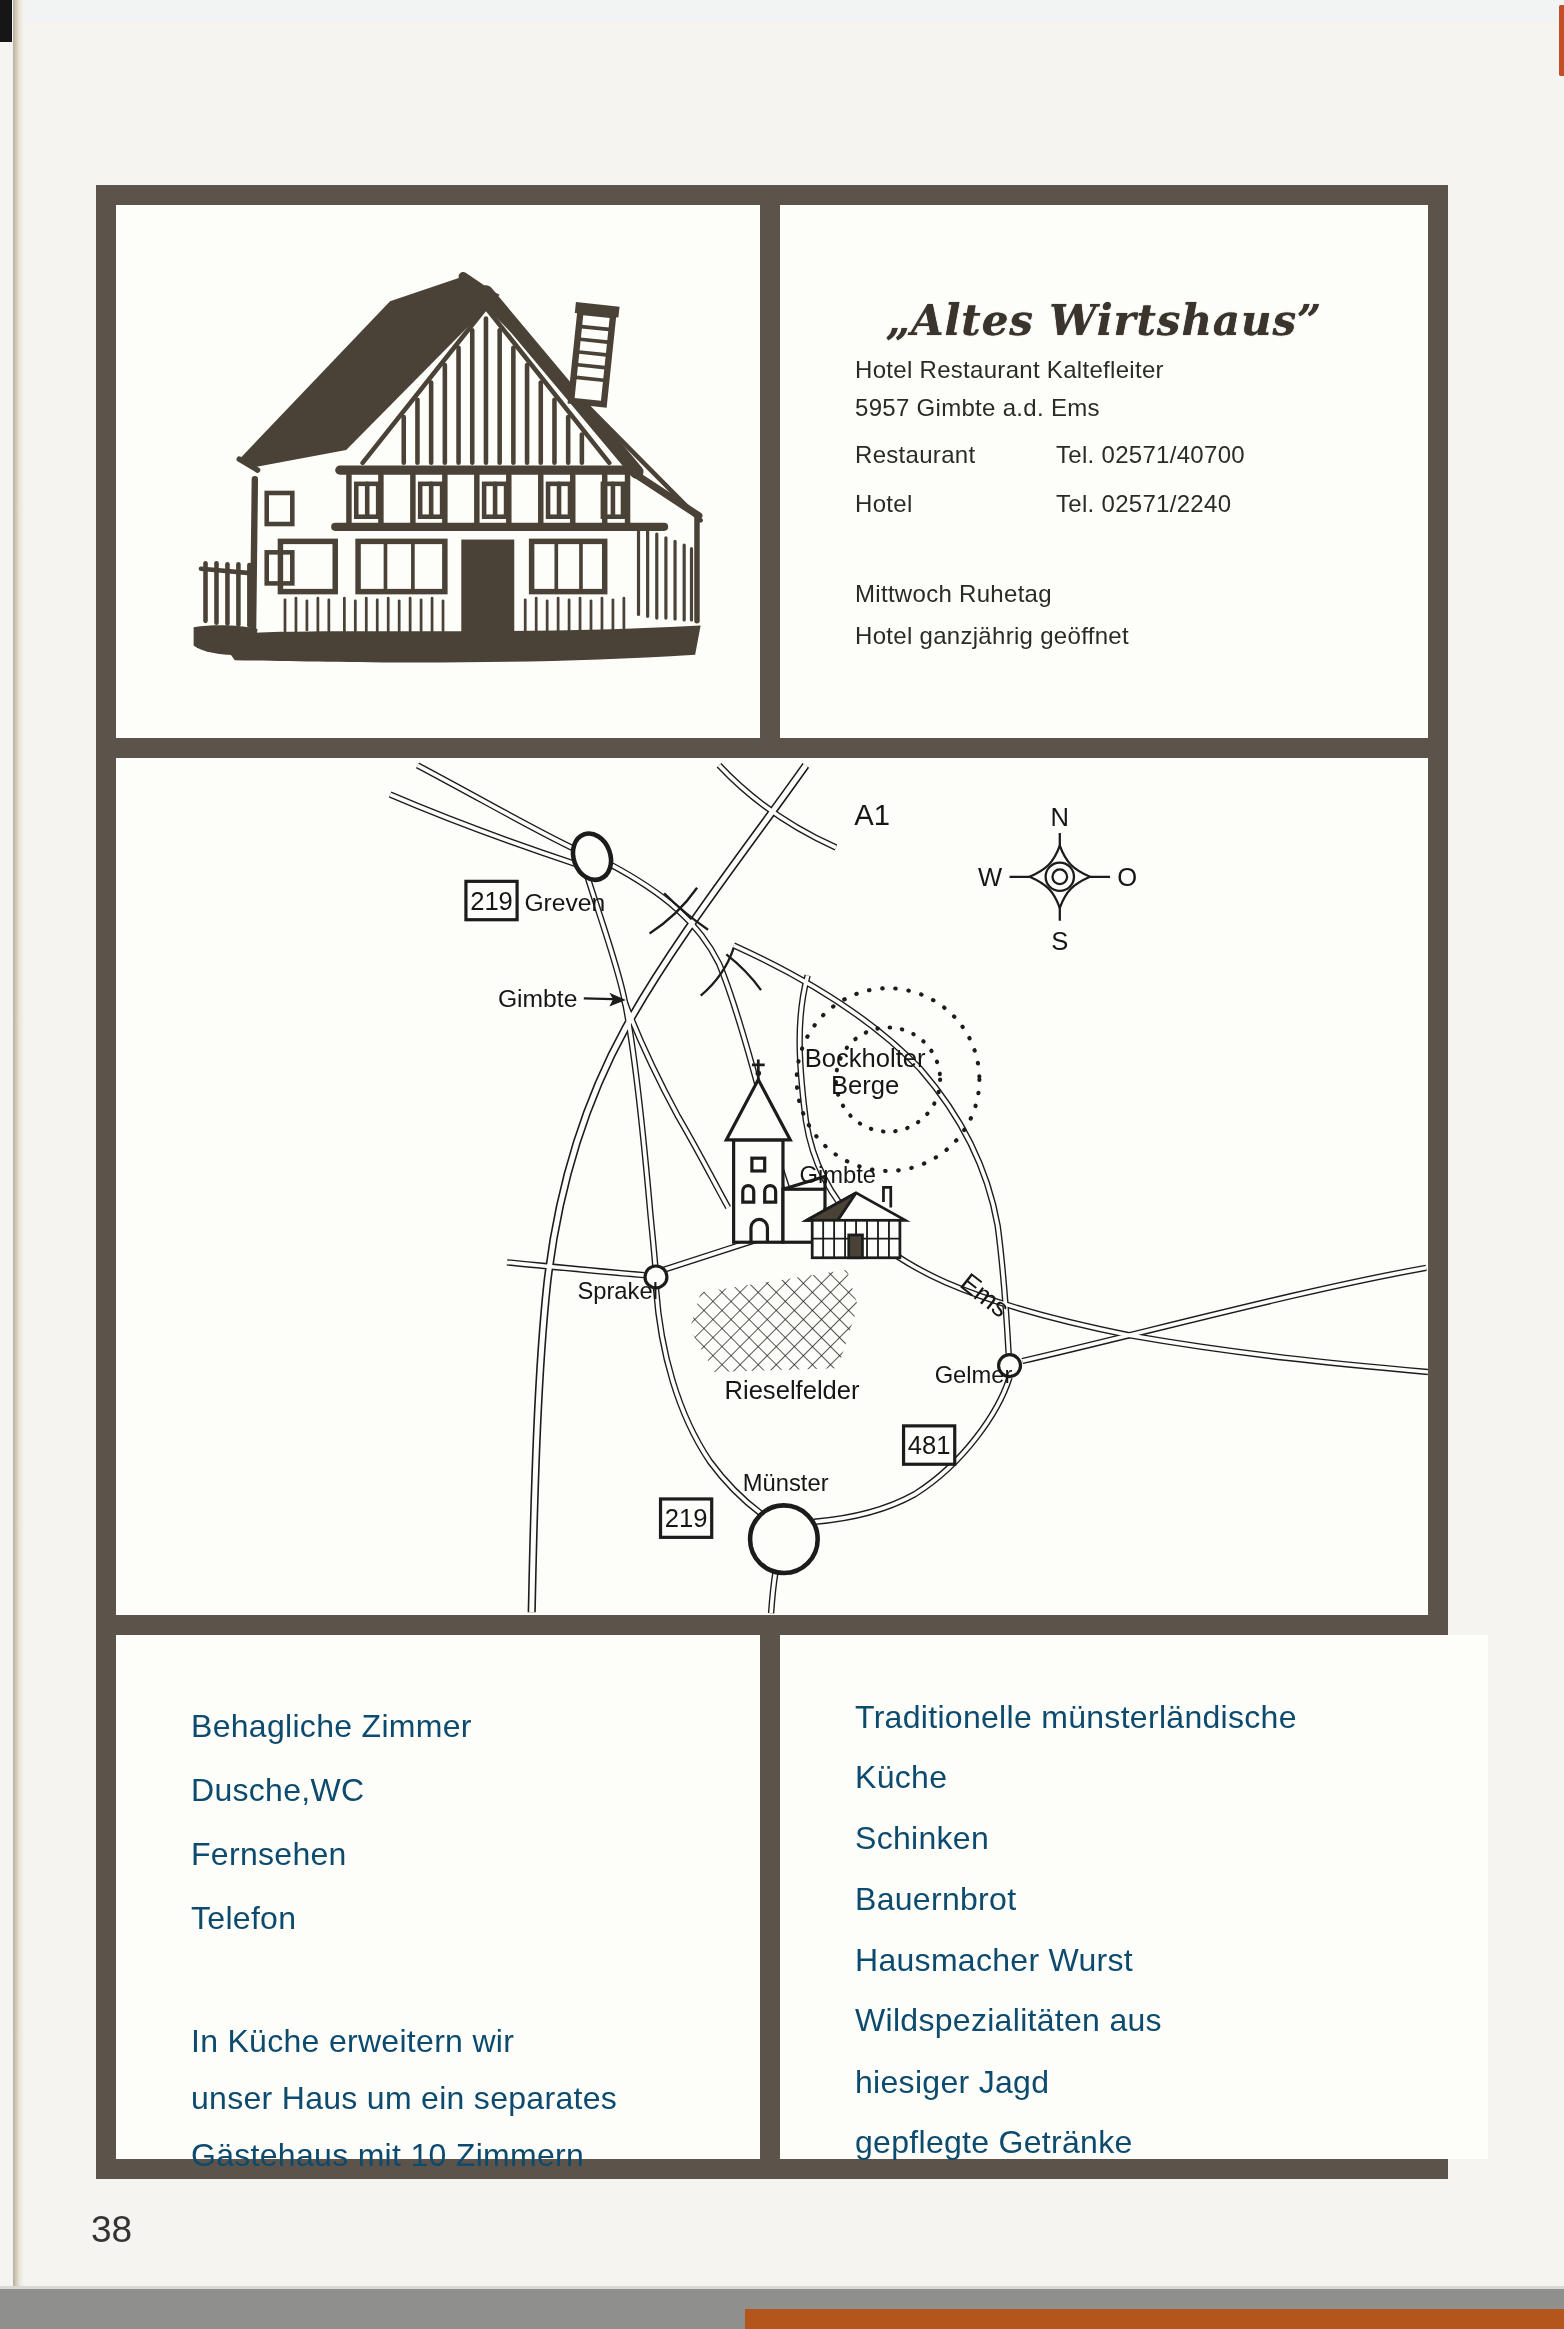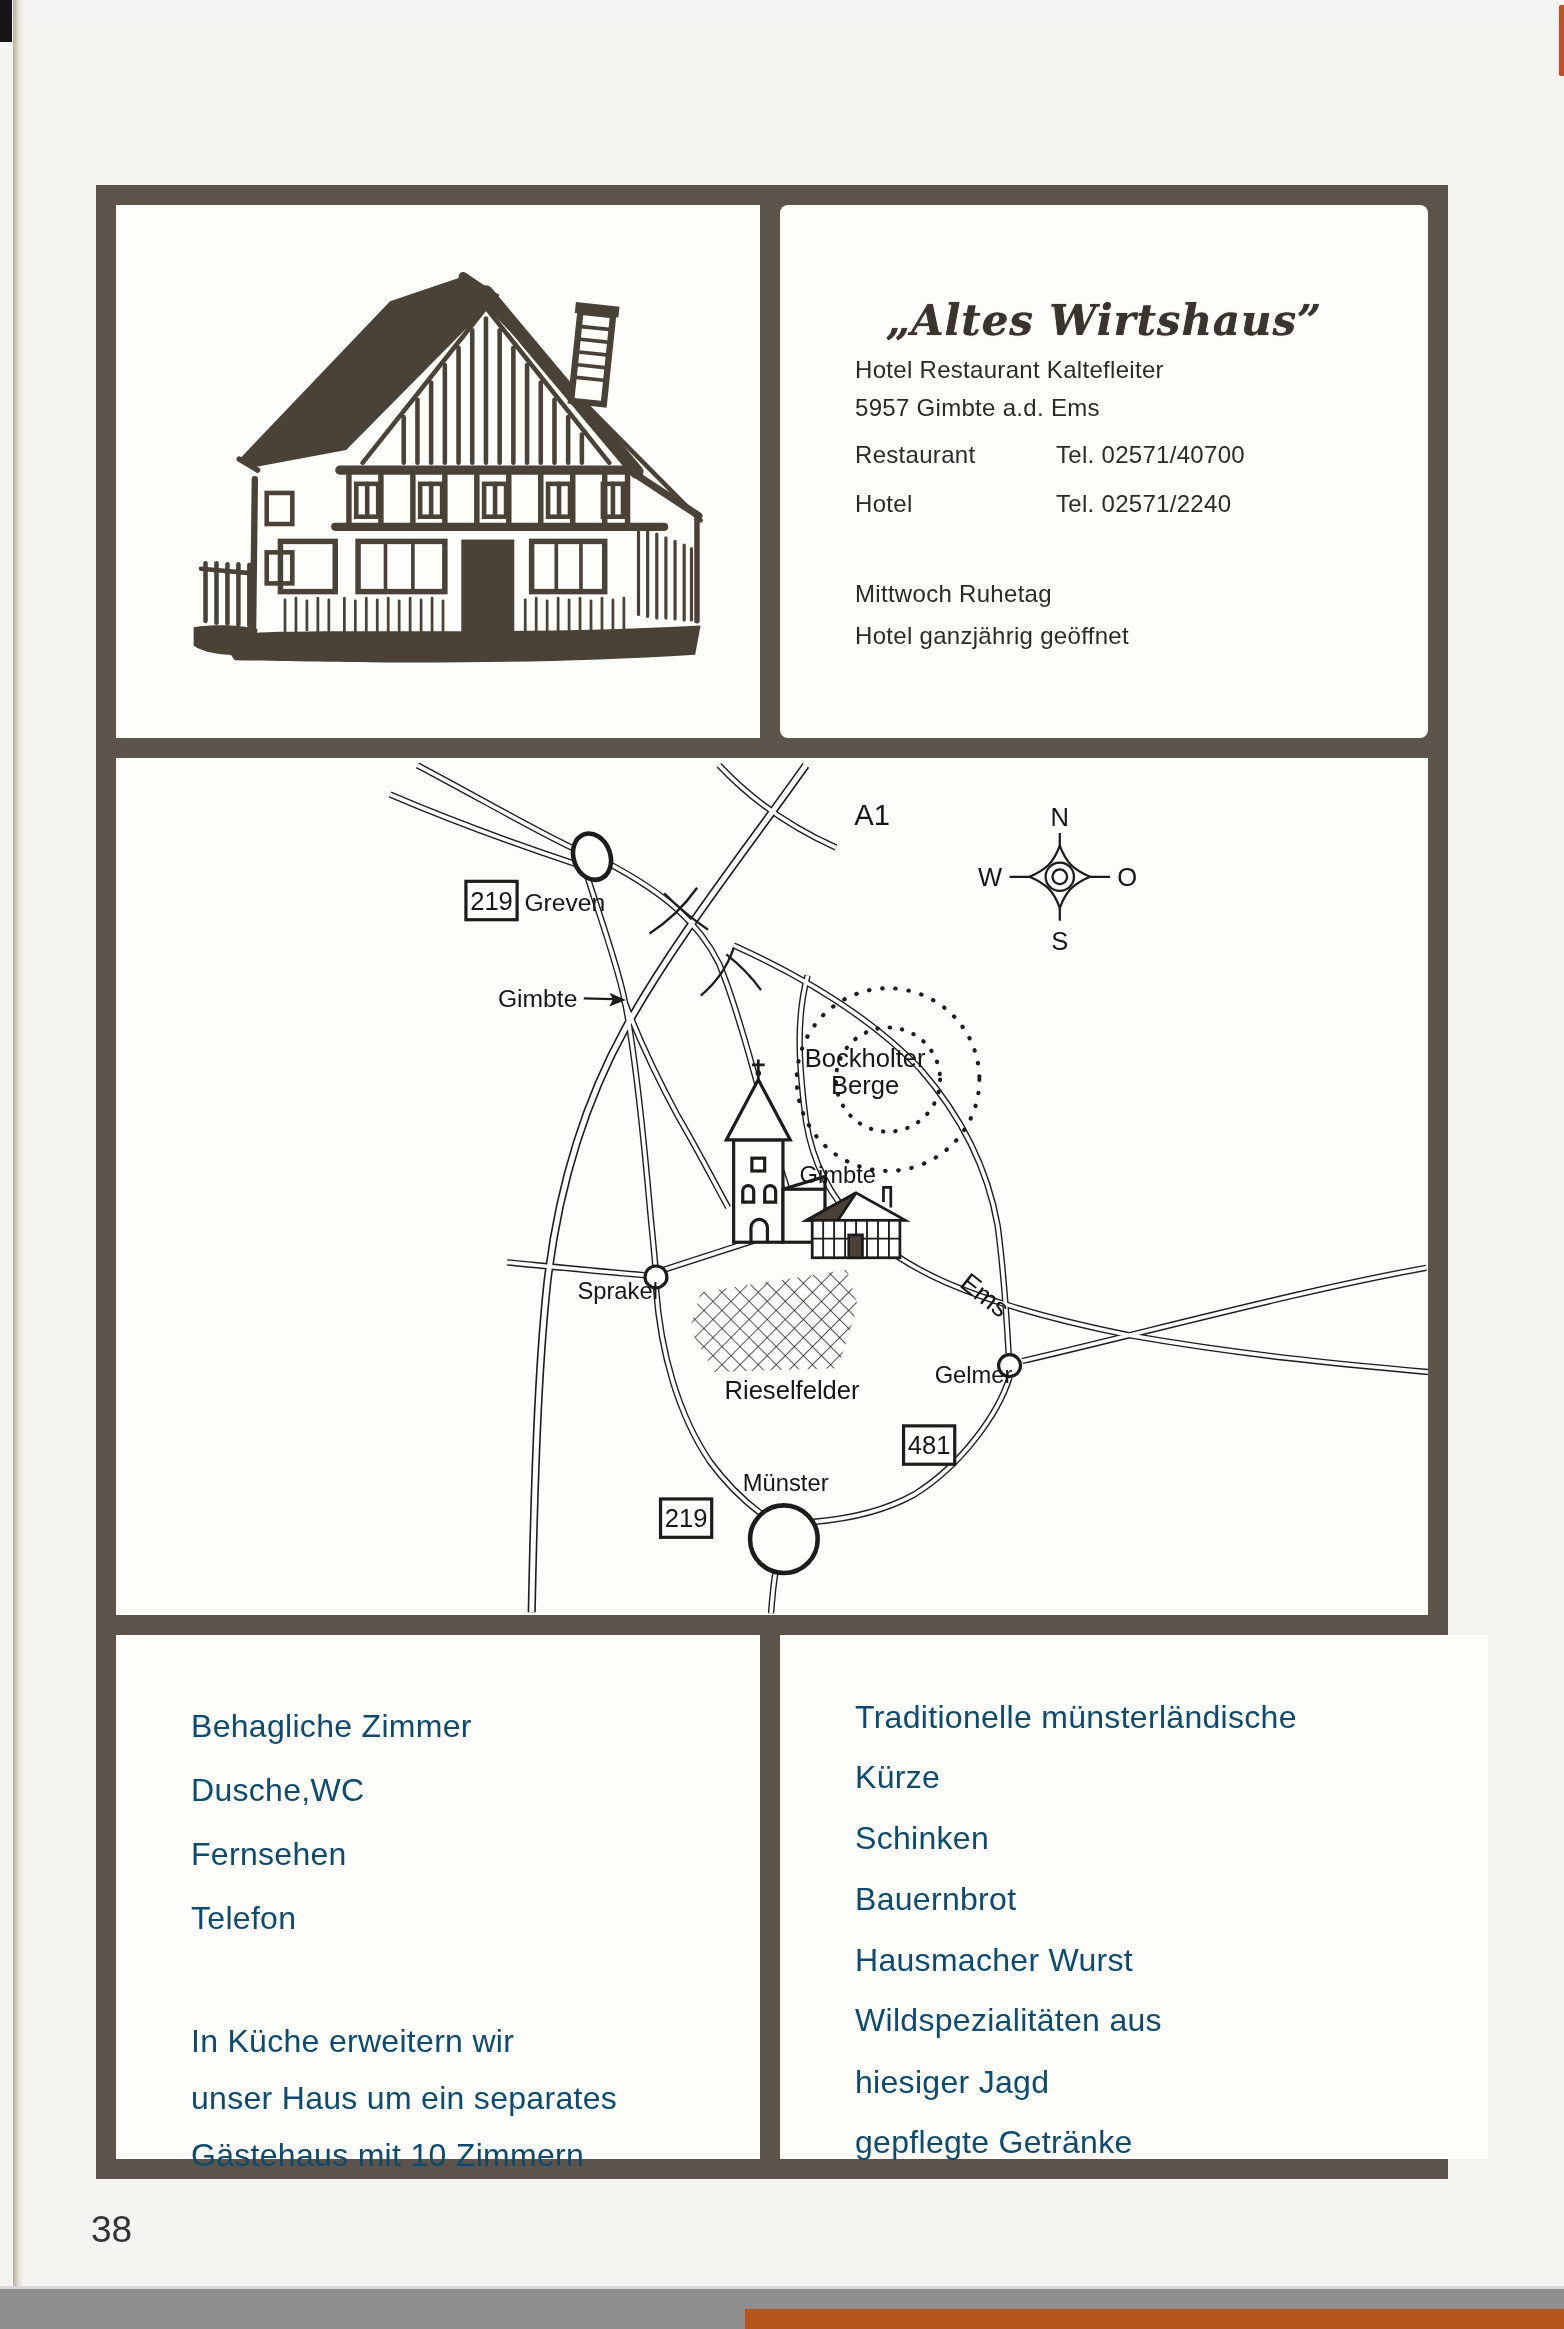--- a/index.html
+++ b/index.html
@@ -10,21 +10,21 @@
   .corner-notch{position:absolute;left:0;top:0;width:12px;height:42px;background:#161616;}
   .page-edge{position:absolute;left:12.8px;top:0;width:11px;height:2286px;
              background:linear-gradient(to right,#b6af9e,#e8e3d5 55%,#f5f4f0);}
   .bottom-band{position:absolute;left:0;top:2286px;width:1564px;height:44px;background:#8f8f8d;border-top:3.7px solid #d8d8d6;}
   .orange-strip{position:absolute;left:745px;top:2309px;width:820px;height:21px;background:#b4551c;}
   .orange-sliver{position:absolute;left:1559px;top:4.6px;width:5.5px;height:71px;background:#c24e28;border-radius:1.8px;}
   
   .frame{position:absolute;left:96px;top:185px;width:1352px;height:1994px;background:#5c544a;}
   .panel{position:absolute;background:#fdfdfa;}
   .p-house{left:20px;top:20px;width:644px;height:533px;}
-  .p-info{left:684px;top:20px;width:648px;height:533px;border-radius:8px;}
+  .p-info{left:684px;top:20px;width:648px;height:533px;}
   .p-map{left:20px;top:573px;width:1312px;height:857px;}
   .p-rooms{left:20px;top:1450px;width:644px;height:524px;}
   .p-food{left:684px;top:1450px;width:708px;height:524px;text-align:right;}
   
   .ad-title{position:absolute;left:0;top:91px;width:100%;text-align:center;
             font-family:"DejaVu Serif",serif;font-weight:bold;font-style:italic;
             font-size:42px;color:#3a342c;letter-spacing:0.9px;text-shadow:0 0 0.9px #3a342c;}
   .t-line{position:absolute;font-size:24px;color:#2b2a27;letter-spacing:0.3px;white-space:nowrap;}
   .addr1{left:75px;top:151px;}
   .addr2{left:75px;top:189px;}
@@ -328,21 +328,21 @@
       <div class="item" style="top:137px">Dusche,WC</div>
       <div class="item" style="top:201px">Fernsehen</div>
       <div class="item" style="top:265px">Telefon</div>
       <div class="item" style="top:388px">In Küche erweitern wir</div>
       <div class="item" style="top:445px">unser Haus um ein separates</div>
       <div class="item" style="top:502px">Gästehaus mit 10 Zimmern</div>
     </div>
 
     <div class="panel p-food">
       <div class="item" style="top:64px">Traditionelle münsterländische</div>
-      <div class="item" style="top:124px">Kürze</div>
+      <div class="item" style="top:124px">Küche</div>
       <div class="item" style="top:185px">Schinken</div>
       <div class="item" style="top:246px">Bauernbrot</div>
       <div class="item" style="top:307px">Hausmacher Wurst</div>
       <div class="item" style="top:367px">Wildspezialitäten aus</div>
       <div class="item" style="top:429px">hiesiger Jagd</div>
       <div class="item" style="top:489px">gepflegte Getränke</div>
     </div>
 
   </div>
 

